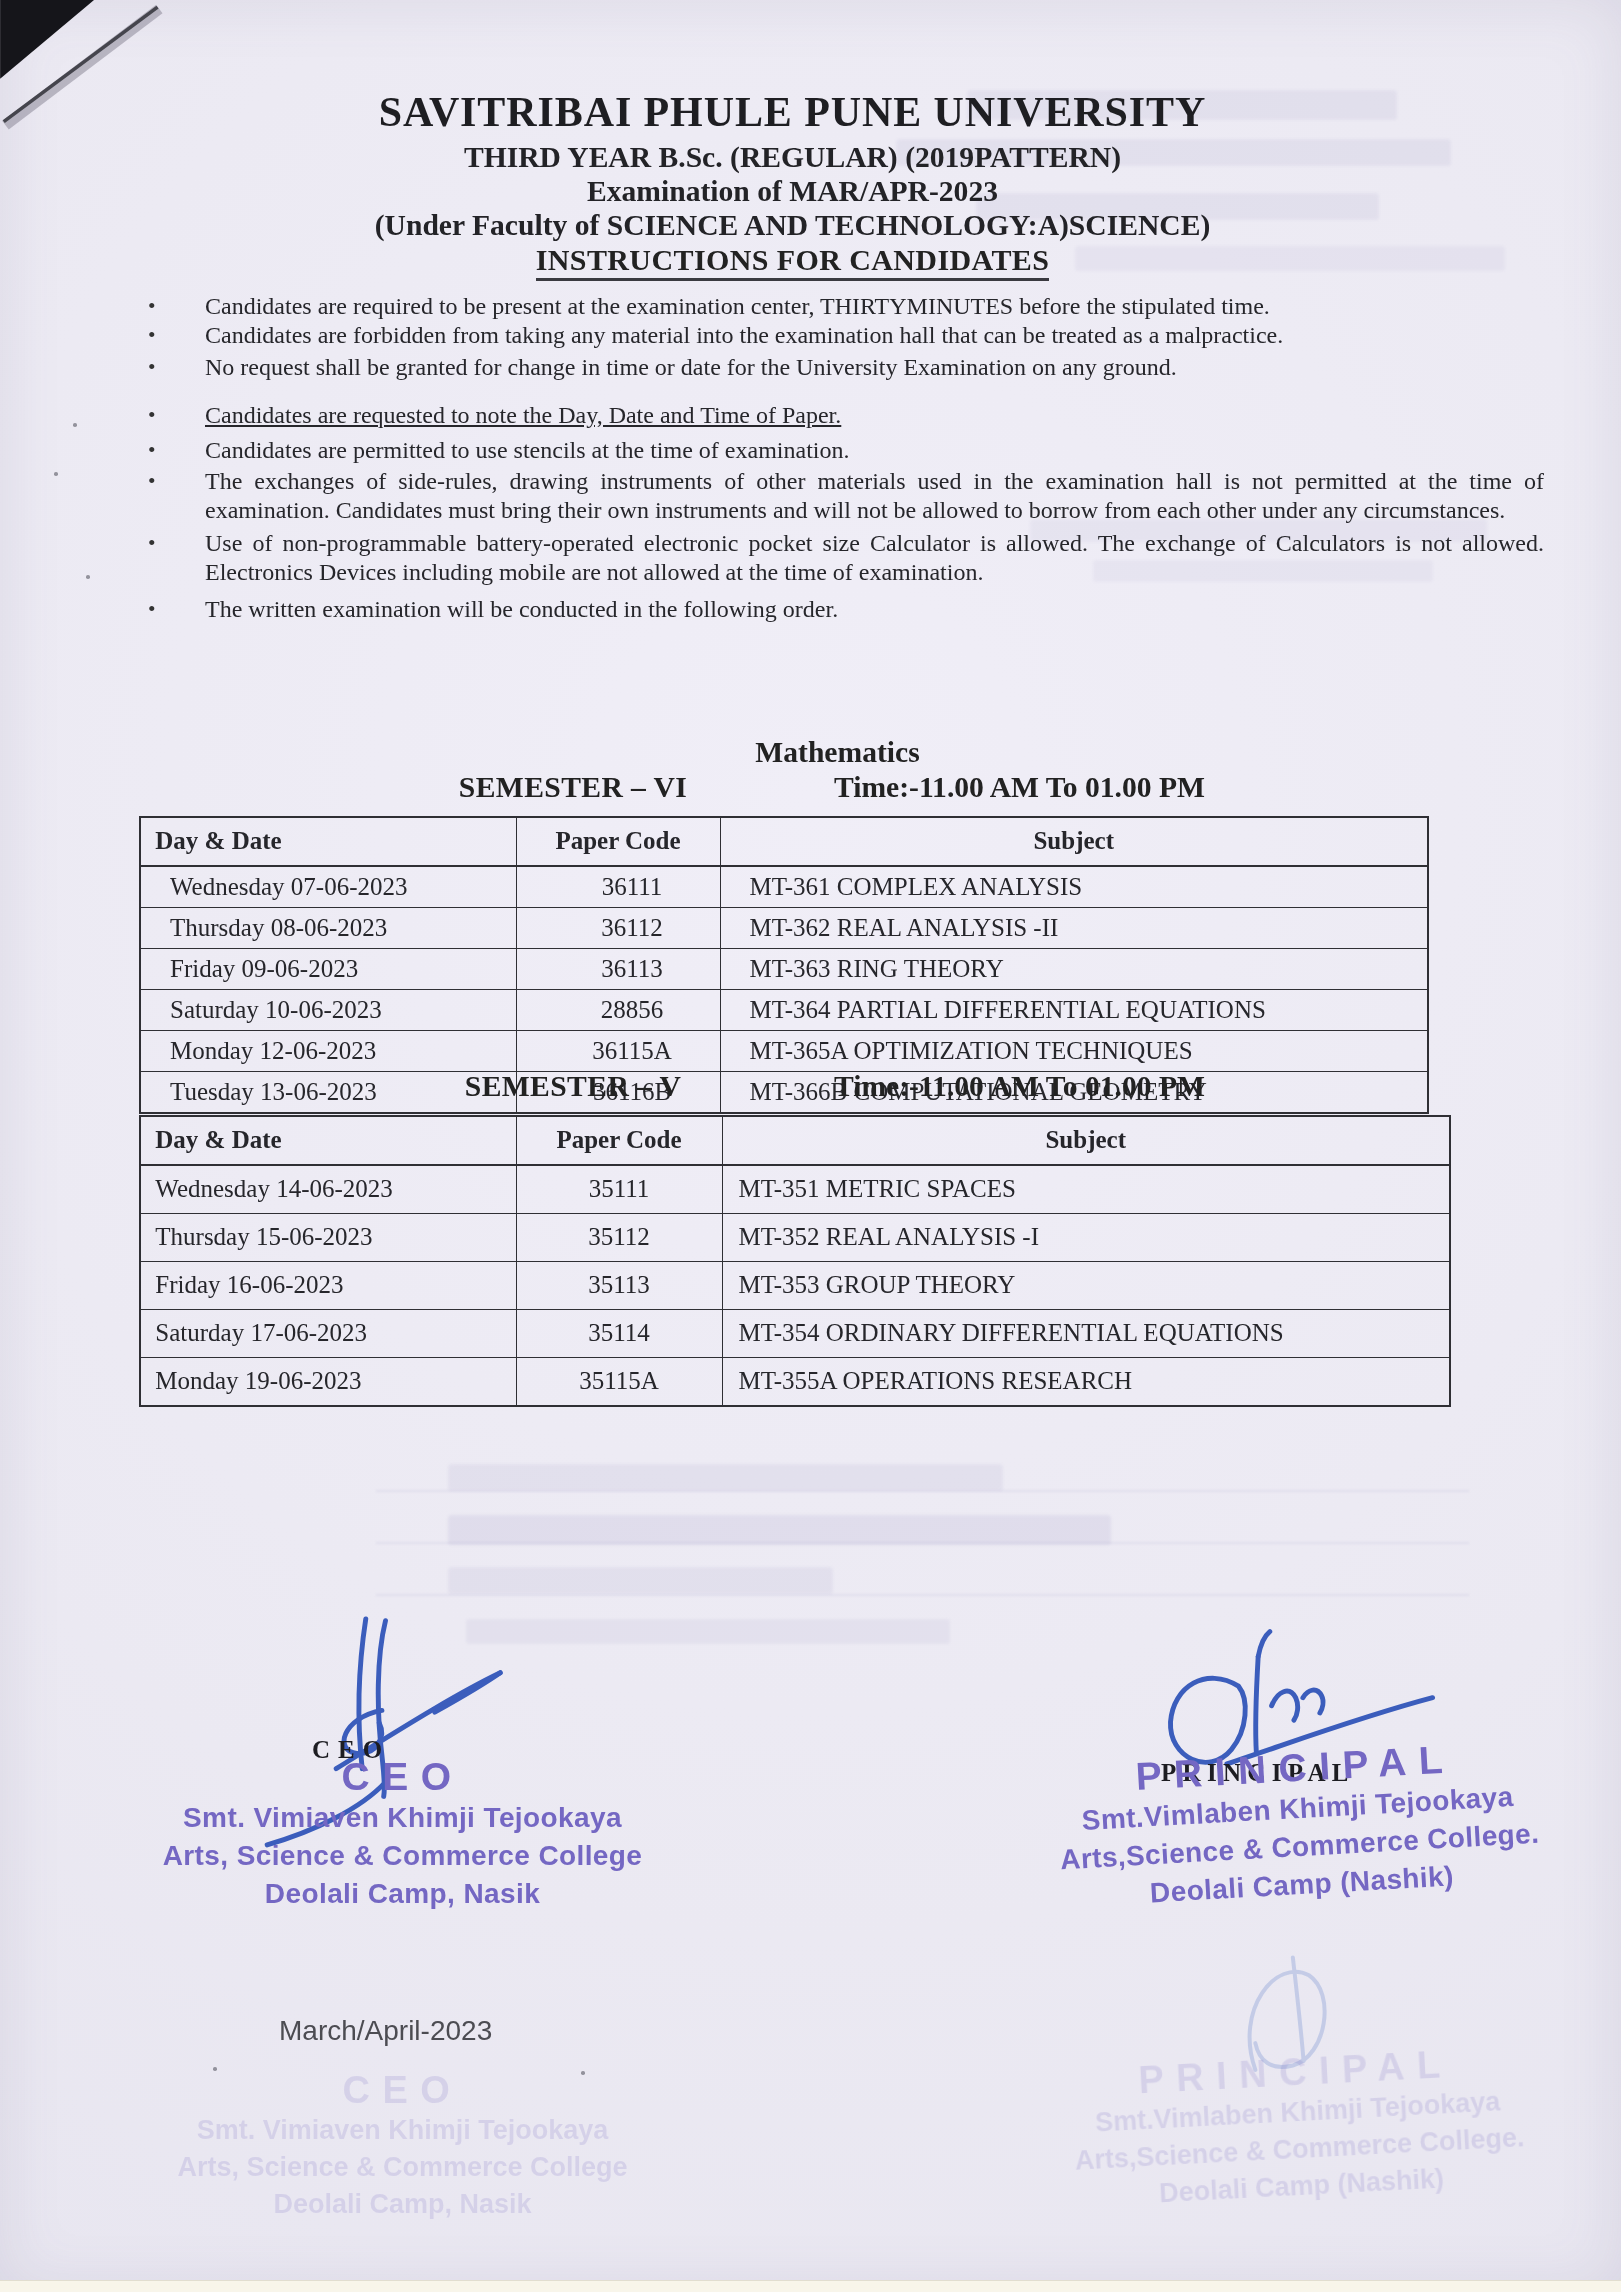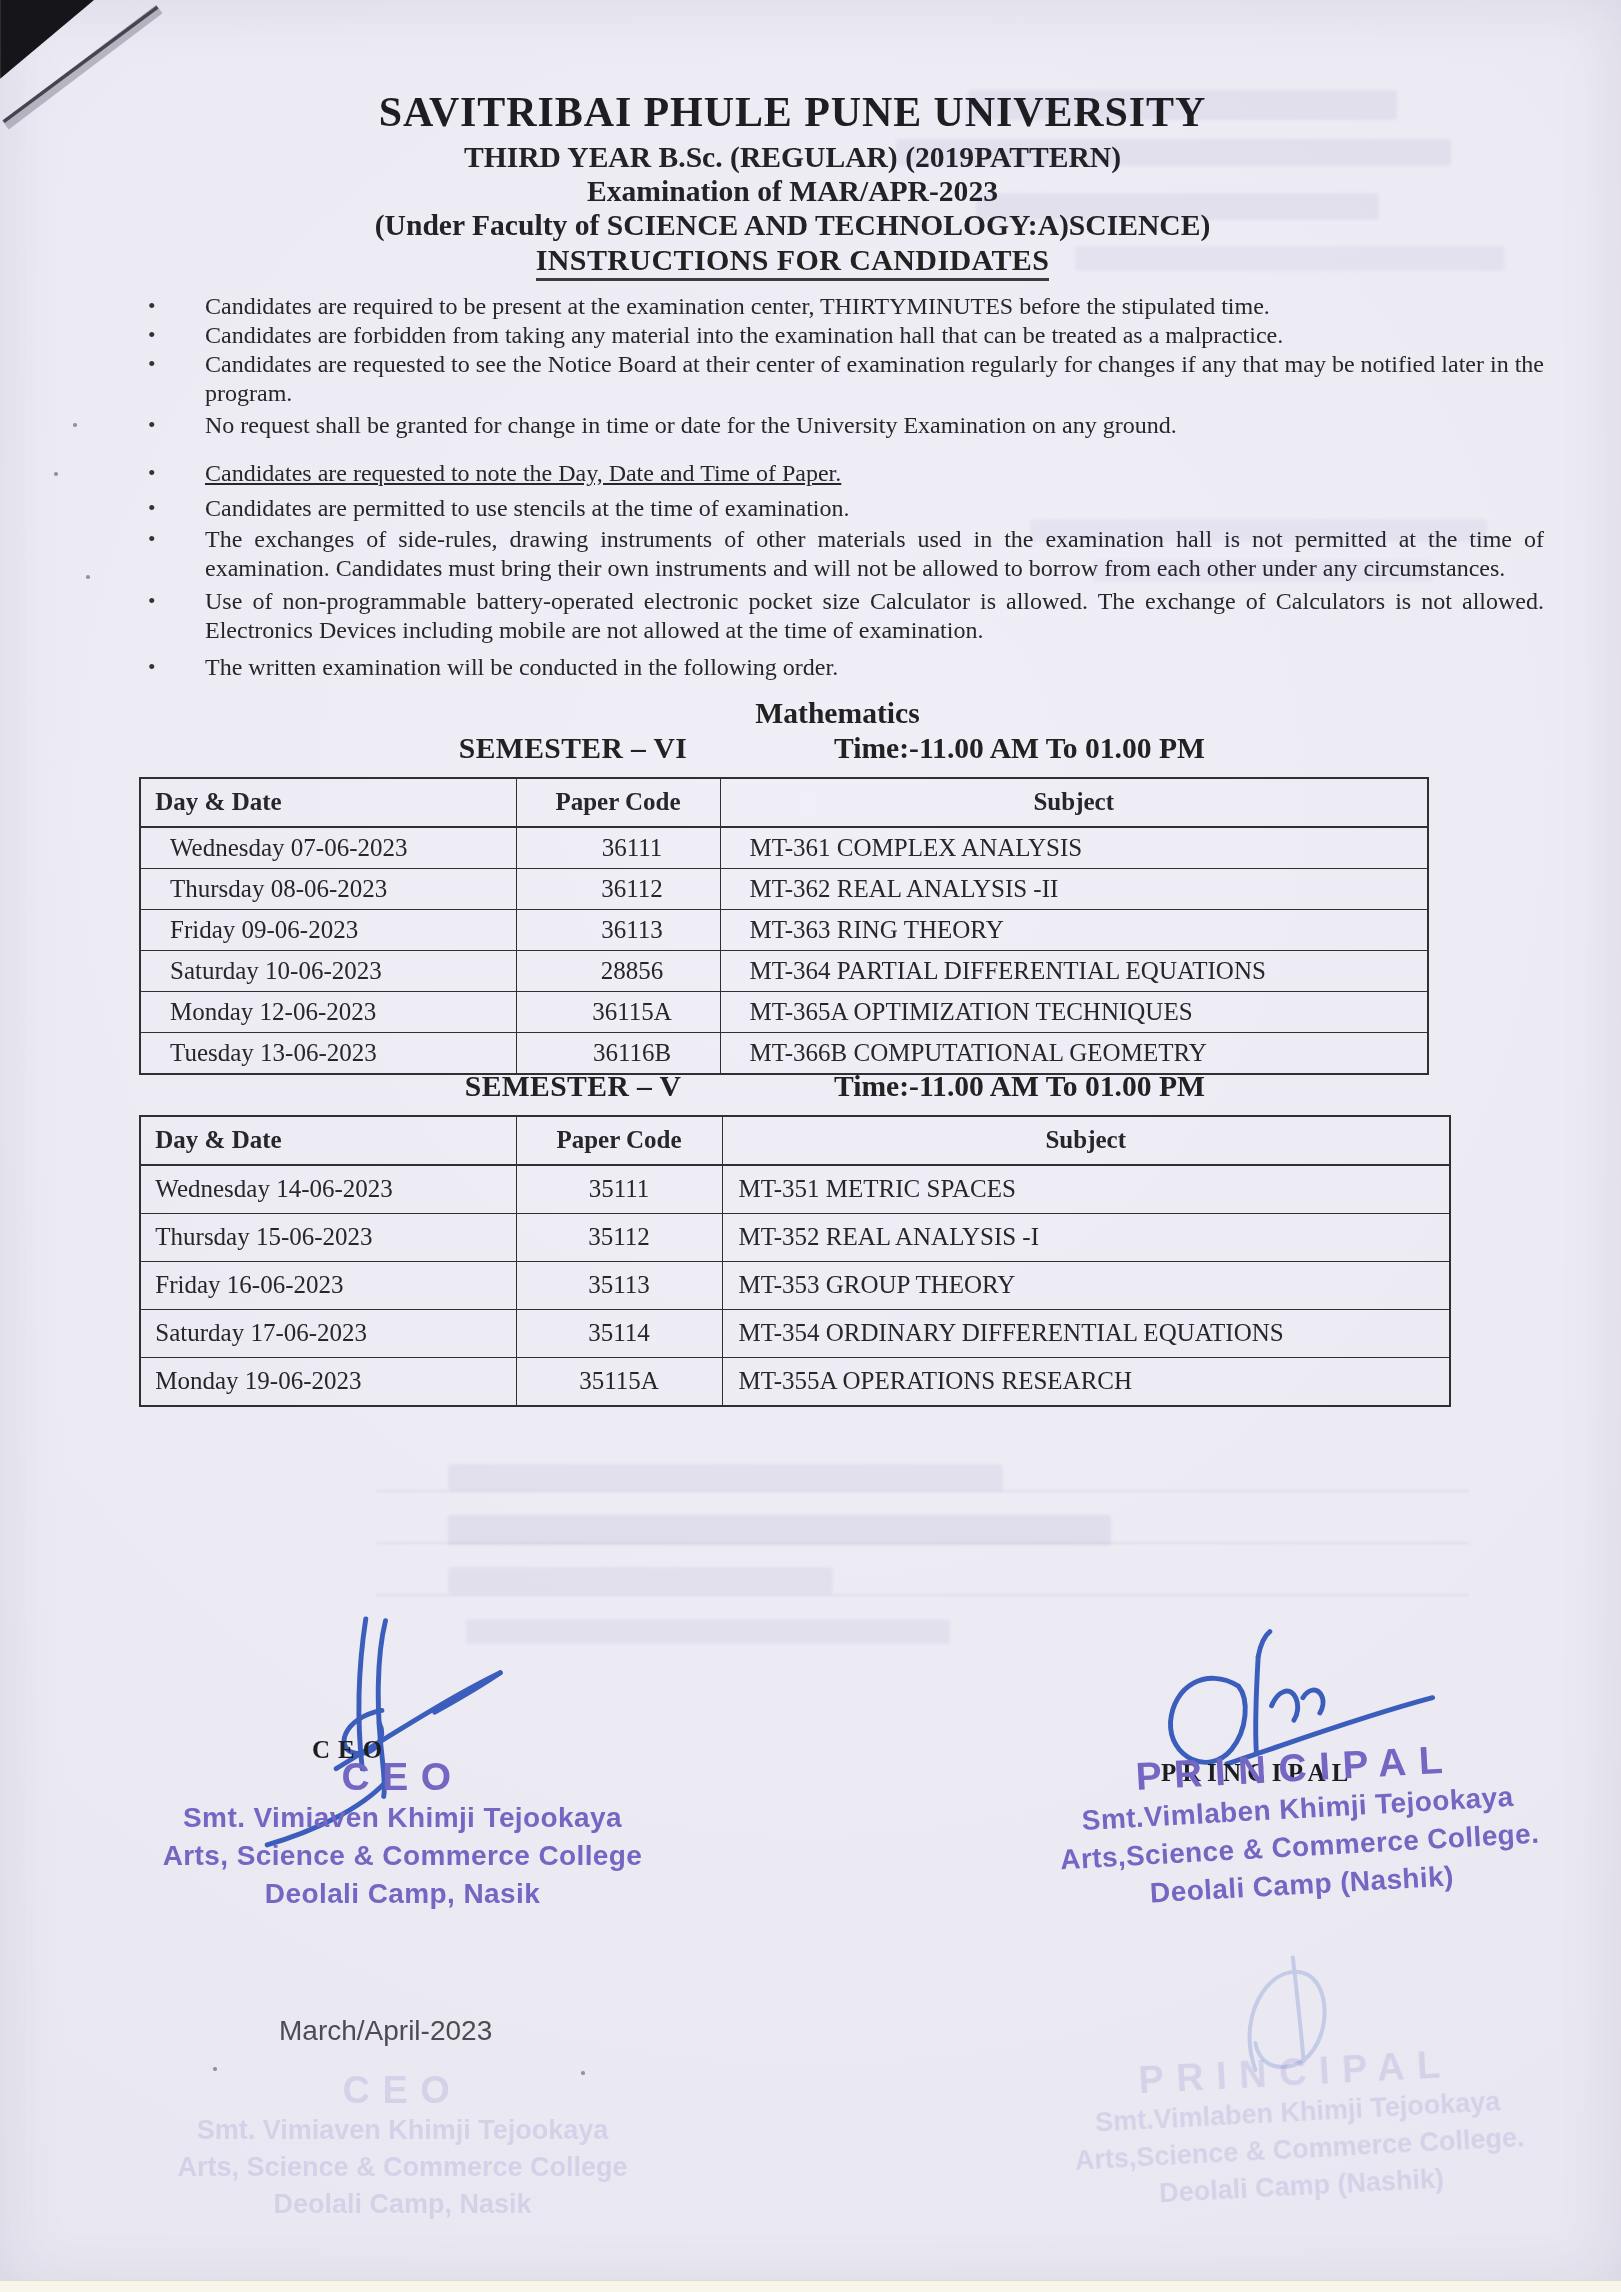--- a/index.html
+++ b/index.html
@@ -28,21 +28,21 @@
   .doc-header{position:absolute;left:0;right:36px;top:88px;text-align:center;}
   .univ{font-size:42px;font-weight:bold;letter-spacing:0.9px;margin-bottom:3.6px;color:#1e1e22;}
   .sub{font-size:29.6px;font-weight:bold;line-height:34px;color:#232327;}
   .instr-title{display:inline-block;font-size:30px;font-weight:bold;margin-top:1.8px;border-bottom:3.6px solid #3a3a40;padding-bottom:0.9px;letter-spacing:0.4px;}
   
   .instructions{position:absolute;top:292px;left:142px;right:77px;margin:0;padding:0 0 0 63px;list-style:none;}
   .instructions li{position:relative;font-size:24px;line-height:29px;text-align:justify;color:#26262b;}
   .instructions li::before{content:"•";position:absolute;left:-57px;top:0;font-size:21.5px;color:#333;}
   .mt3{margin-top:2.7px;}.mt6{margin-top:19px;text-decoration:underline;}.mt7{margin-top:6.3px;}.mt2{margin-top:1.8px;}.mt5{margin-top:4.5px;}.mt9{margin-top:8px;}
   
-  .group1{position:absolute;left:139px;top:697px;width:1312px;}
+  .group1{position:absolute;left:139px;top:736px;width:1312px;}
   .group2{position:absolute;left:139px;top:1068px;width:1312px;}
   .subject-name{text-align:center;padding-left:85px;font-size:29.6px;font-weight:bold;}
   .sem-row{position:relative;height:38px;margin-top:1.8px;}
   .sem-label{position:absolute;left:219px;width:430px;text-align:center;font-size:29.6px;font-weight:bold;letter-spacing:0.4px;}
   .sem-time{position:absolute;left:695px;font-size:29.6px;font-weight:bold;}
   table.tt{border-collapse:collapse;margin-top:7.2px;table-layout:fixed;background:transparent;}
   table.t1{width:1290px;}
   table.t2{width:1312px;}
   table.tt th,table.tt td{border:1.8px solid #2f2f34;font-size:25px;color:#26262b;overflow:hidden;white-space:nowrap;}
   table.tt{border:2.7px solid #2f2f34;}
@@ -99,21 +99,20 @@
     <div class="univ">SAVITRIBAI PHULE PUNE UNIVERSITY</div>
     <div class="sub">THIRD YEAR B.Sc. (REGULAR) (2019PATTERN)</div>
     <div class="sub">Examination of MAR/APR-2023</div>
     <div class="sub">(Under Faculty of SCIENCE AND TECHNOLOGY:A)SCIENCE)</div>
     <div><span class="instr-title">INSTRUCTIONS FOR CANDIDATES</span></div>
   </div>
 
   <ul class="instructions">
     <li>Candidates are required to be present at the examination center, THIRTYMINUTES before the stipulated time.</li>
     <li>Candidates are forbidden from taking any material into the examination hall that can be treated as a malpractice.</li>
-    <li>Candidates are requested to see the Notice Board at their center of examination regularly for changes if any that may be notified later in the program.</li>
     <li class="mt3">No request shall be granted for change in time or date for the University Examination on any ground.</li>
     <li class="mt6">Candidates are requested to note the Day, Date and Time of Paper.</li>
     <li class="mt7">Candidates are permitted to use stencils at the time of examination.</li>
     <li class="mt2">The exchanges of side-rules, drawing instruments of other materials used in the examination hall is not permitted at the time of examination. Candidates must bring their own instruments and will not be allowed to borrow from each other under any circumstances.</li>
     <li class="mt5">Use of non-programmable battery-operated electronic pocket size Calculator is allowed. The exchange of Calculators is not allowed. Electronics Devices including mobile are not allowed at the time of examination.</li>
     <li class="mt9">The written examination will be conducted in the following order.</li>
   </ul>
 
   <div class="group1">
     <div class="subject-name">Mathematics</div>

